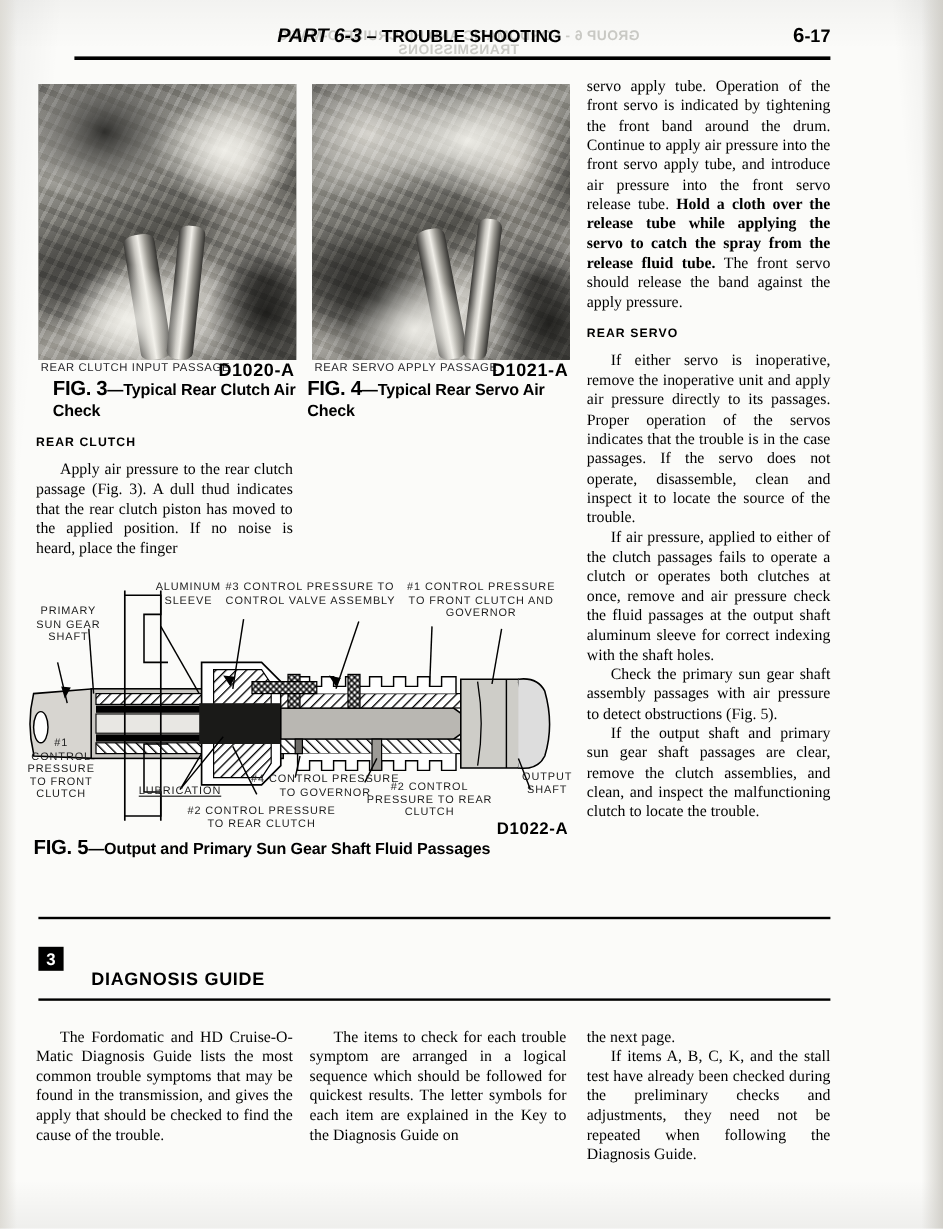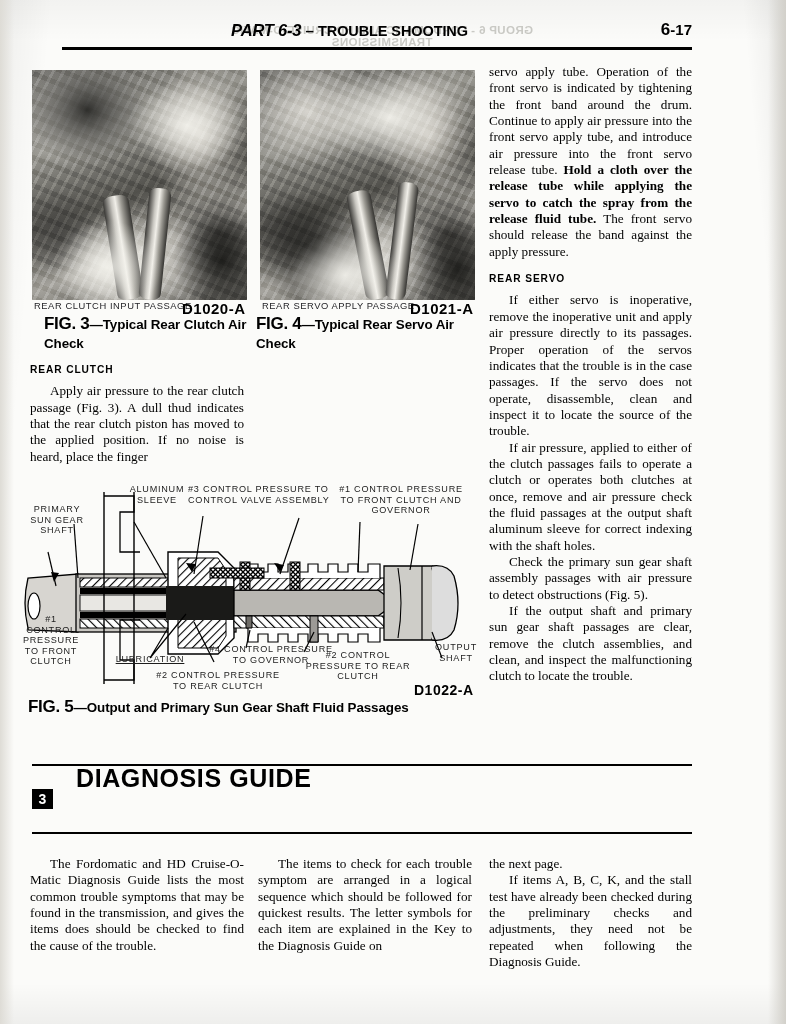--- a/index.html
+++ b/index.html
@@ -240,24 +240,24 @@
     color: #fff;
     font-family: "Liberation Sans", sans-serif;
     font-weight: bold;
     font-size: 14px;
     text-align: center;
     line-height: 20px;
   }
   .sec-title {
     position: absolute;
     left: 76px;
-    top: 764px;
-    font-family: "Liberation Sans", sans-serif;
-    font-weight: bold;
-    font-size: 25px;
+    top: 808px;
+    font-family: "Liberation Sans", sans-serif;
+    font-weight: bold;
+    font-size: 15px;
     letter-spacing: 0.6px;
   }
   .edge-left {
     position: absolute;
     left: 0; top: 0;
     width: 14px; height: 1024px;
     background: linear-gradient(90deg, #dedcd6 0%, rgba(222,220,214,0) 100%);
   }
   .edge-right {
     position: absolute;
@@ -436,21 +436,21 @@
   <div class="figcap" style="left:28px; top:698px; width:430px;">
     <span class="fignum">FIG. 5</span><span class="figtext">—</span><span class="figtext">Output and Primary Sun Gear Shaft Fluid Passages</span>
   </div>
 
   <div class="sec-rule" style="top:764px;"></div>
   <div class="sec-badge">3</div>
   <div class="sec-title">DIAGNOSIS GUIDE</div>
   <div class="sec-rule" style="top:832px;"></div>
 
   <div class="col" style="left:30px; top:856px; width:214px;">
-    <p>The Fordomatic and HD Cruise-O-Matic Diagnosis Guide lists the most common trouble symptoms that may be found in the transmission, and gives the items does should be checked to find the cause of the trouble.</p>
+    <p>The Fordomatic and HD Cruise-O-Matic Diagnosis Guide lists the most common trouble symptoms that may be found in the transmission, and gives the apply that should be checked to find the cause of the trouble.</p>
   </div>
   <div class="col" style="left:258px; top:856px; width:214px;">
     <p>The items to check for each trouble symptom are arranged in a logical sequence which should be followed for quickest results. The letter symbols for each item are explained in the Key to the Diagnosis Guide on</p>
   </div>
   <div class="col" style="left:489px; top:856px; width:203px;">
     <p class="noindent">the next page.</p>
     <p>If items A, B, C, K, and the stall test have already been checked during the preliminary checks and adjustments, they need not be repeated when following the Diagnosis Guide.</p>
   </div>
 </div>
 

